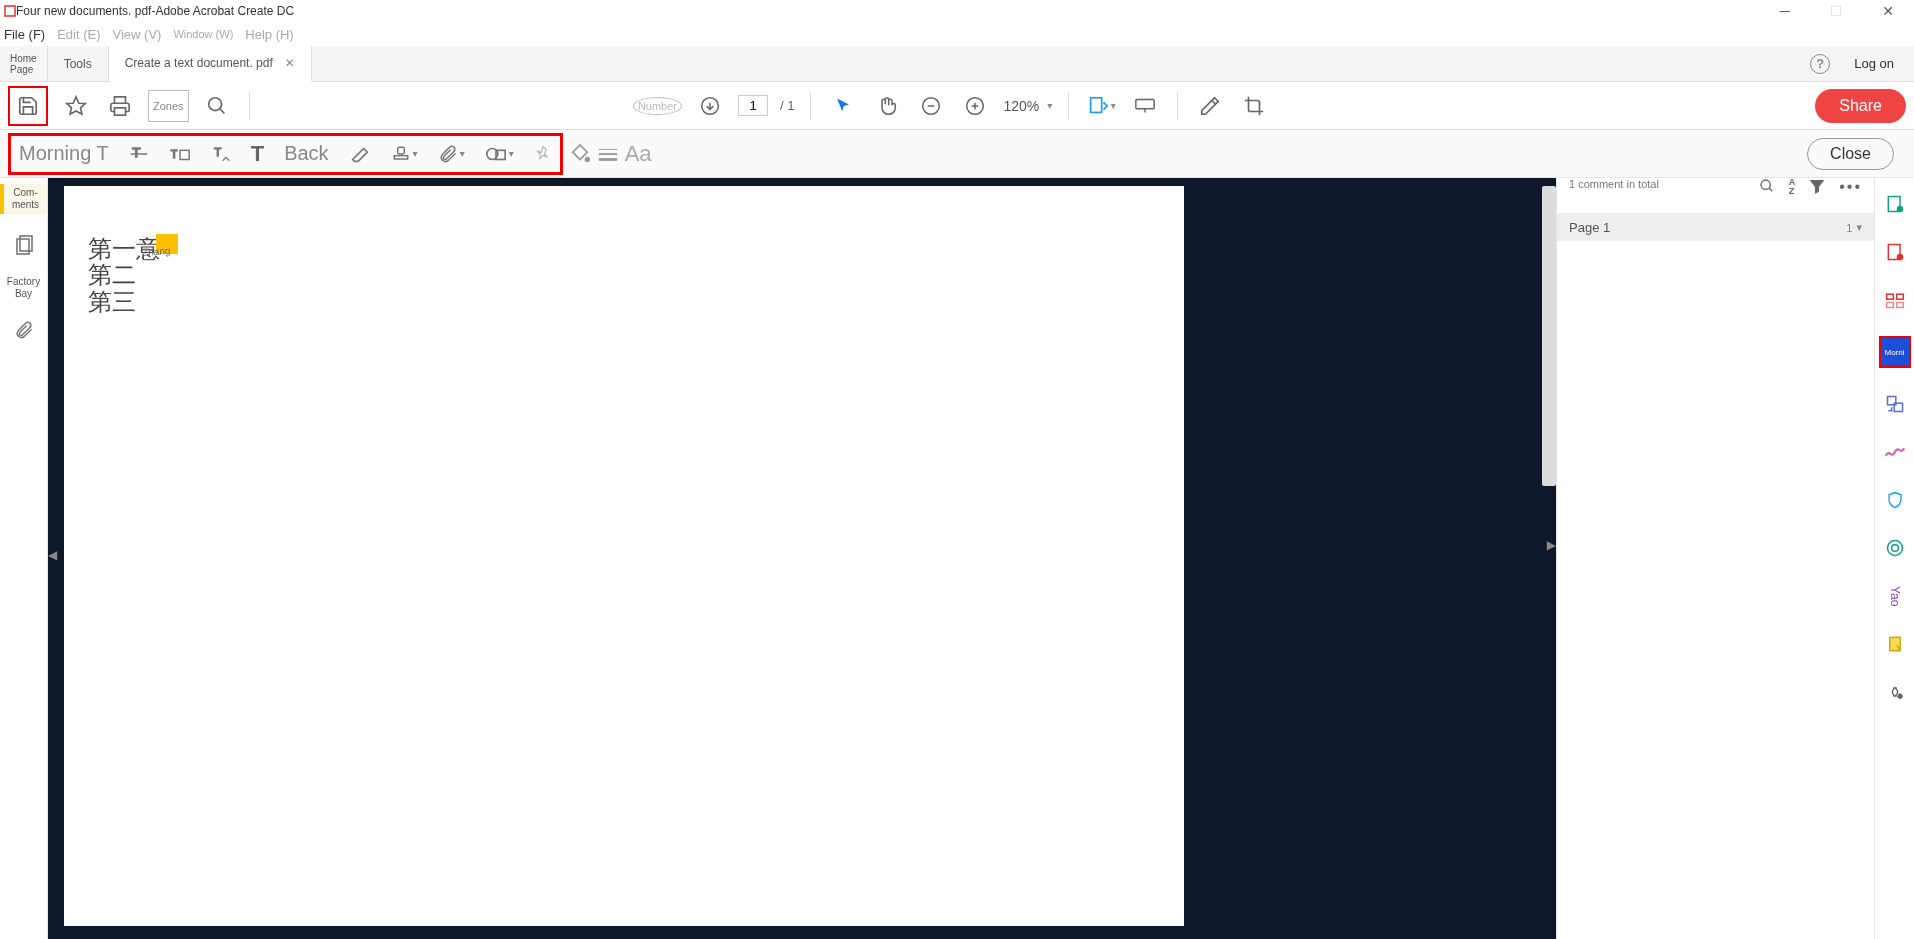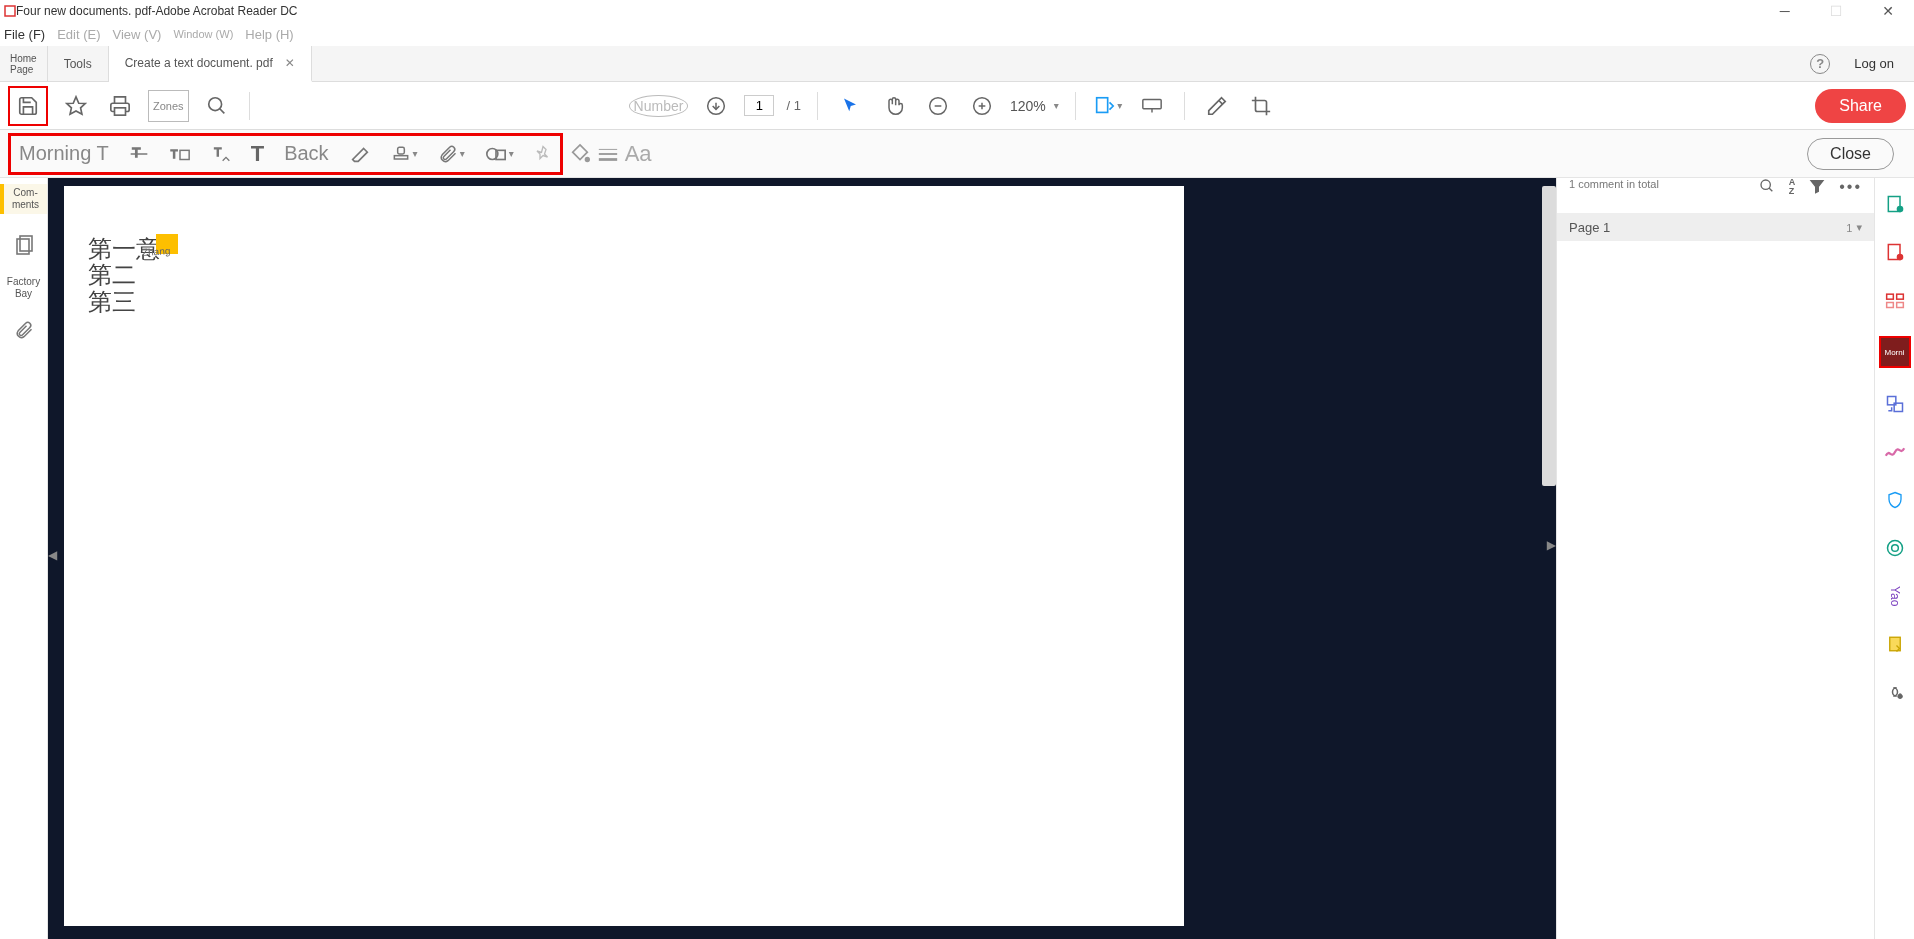--- a/index.html
+++ b/index.html
@@ -74,35 +74,35 @@
 .comment-item { padding: 10px 14px; }
 .comment-author { display: flex; align-items: center; gap: 10px; }
 .avatar { width: 22px; height: 22px; border-radius: 50%; background: #888; display: flex; align-items: center; justify-content: center; }
 .author-name { font-size: 12px; font-weight: bold; color: #333; }
 .comment-time { font-size: 10px; color: #999; }
 .comment-body { font-size: 10px; color: #555; margin-top: 6px; line-height: 1.3; }
 
 
 .right-sidebar { width: 40px; border-left: 1px solid #e5e5e5; display: flex; flex-direction: column; align-items: center; padding-top: 14px; gap: 24px; }
 .right-sidebar .rtool { width: 24px; height: 24px; cursor: pointer; display:flex; align-items:center; justify-content:center;}
-.right-sidebar .rtool.highlighted { border: 2px solid #e00; background: #7f1d1d; width: 32px; height: 32px; color:#fff; font-size:8px;}
+.right-sidebar .rtool.highlighted { border: 2px solid #e00; background: #1d4ed8; width: 32px; height: 32px; color:#fff; font-size:8px;}
 .right-sidebar .yao { color: #7a3fbf; font-size: 12px; writing-mode: vertical-rl; }
 
 svg { display: block; }
 .dropdown-caret { font-size: 10px; color: #888; margin-left: 2px; }
 </style>
 </head>
 <body>
 
 <div class="titlebar">
   <span class="titlebar-title">
     <svg width="12" height="12" viewBox="0 0 12 12">
         <rect x="1" y="1" width="10" height="10" fill="none" stroke="#d33" stroke-width="1.5"></rect>
       </svg>
-    <span>Four new documents. pdf-Adobe Acrobat Reader DC</span>
+    <span>Four new documents. pdf-Adobe Acrobat Create DC</span>
   </span>
   <div class="titlebar-controls">
     <span>─</span>
     <span style="color:#ddd;">☐</span>
     <span>✕</span>
   </div>
 </div>
 
 <div class="menubar">
   <span>File (F)</span>
@@ -155,21 +155,21 @@
   <div class="icon-btn" style="font-size:11px; color:#888; border:1px solid #bbb; width:auto; padding:2px 4px;">Zones</div>
   <div class="icon-btn">
     <svg width="22" height="22" viewBox="0 0 24 24" fill="none" stroke="#666" stroke-width="1.8">
         <circle cx="10" cy="10" r="7"></circle>
         <line x1="20" y1="20" x2="15" y2="15"></line>
       </svg>
   </div>
   <div class="vsep"></div>
   <div style="flex:0.4"></div>
   <div class="icon-btn" style="width:auto;">
-    <span style="border:1.5px solid #bbb; border-radius:50%; padding:2px 4px; font-size:14px; color:#bbb;">Number</span>
+    <span style="border:1.5px solid #bbb; border-radius:50%; padding:2px 4px; font-size:11px; color:#bbb;">Number</span>
   </div>
   <div class="icon-btn">
     <svg width="20" height="20" viewBox="0 0 24 24" fill="none" stroke="#666" stroke-width="1.8">
         <circle cx="12" cy="12" r="10"></circle>
         <polyline points="8 12 12 16 16 12"></polyline>
         <line x1="12" y1="8" x2="12" y2="16"></line>
       </svg>
   </div>
   <input class="page-input" value="1" style="">
   <span class="page-total">/ 1</span>

